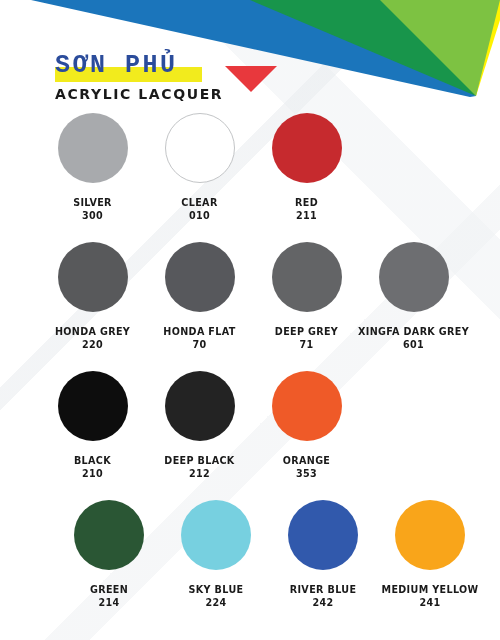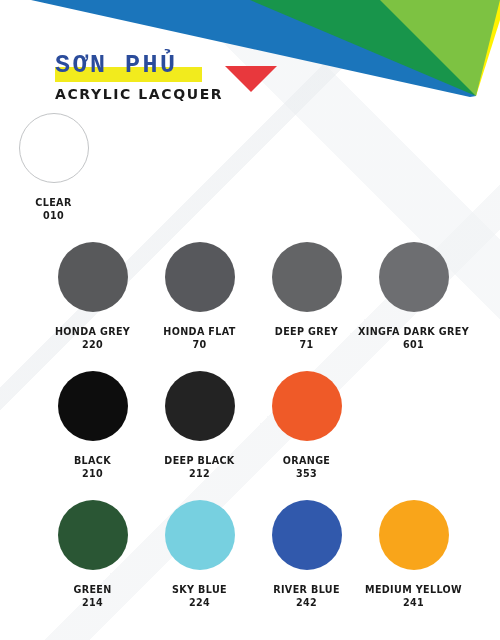--- a/index.html
+++ b/index.html
@@ -105,21 +105,21 @@
     position: absolute;
     left: 0;
     top: 113px;
     width: 500px;
     z-index: 2;
   }
   .grid-row {
     display: flex;
     height: 129px;
   }
-  .grid-row:last-child { height: 132px; }
+  .grid-row:last-child { height: 132px; justify-content: center; }
 
   .swatch {
     width: 107px;
     margin-left: 0;
     display: flex;
     flex-direction: column;
     align-items: center;
   }
   .swatch.c0 { margin-left: 39px; }
   .swatch.c1, .swatch.c2, .swatch.c3 { margin-left: 0px; }
@@ -174,24 +174,34 @@
       <span class="title-main">SƠN PHỦ</span>
     </div>
     <div class="title-sub">ACRYLIC LACQUER</div>
   </div>
 
   <div class="title-triangle"></div>
 
   <div class="grid">
 
     <div class="grid-row">
+      <div class="swatch c0">
+        <div class="dot" style="background: rgb(168, 170, 173); border: none;"></div>
+        <div class="dot-label">SILVER</div>
+        <div class="dot-code">300</div>
+      </div>
       <div class="swatch c2">
         <div class="dot" style="background: rgb(255, 255, 255); border: 1px solid rgb(195, 197, 199);"></div>
         <div class="dot-label">CLEAR</div>
         <div class="dot-code">010</div>
+      </div>
+      <div class="swatch c3">
+        <div class="dot" style="background: rgb(198, 42, 46); border: none;"></div>
+        <div class="dot-label">RED</div>
+        <div class="dot-code">211</div>
       </div>
     </div>
 
     <div class="grid-row">
       <div class="swatch c0">
         <div class="dot" style="background: rgb(88, 89, 91); border: none;"></div>
         <div class="dot-label">HONDA GREY</div>
         <div class="dot-code">220</div>
       </div>
       <div class="swatch c1">

